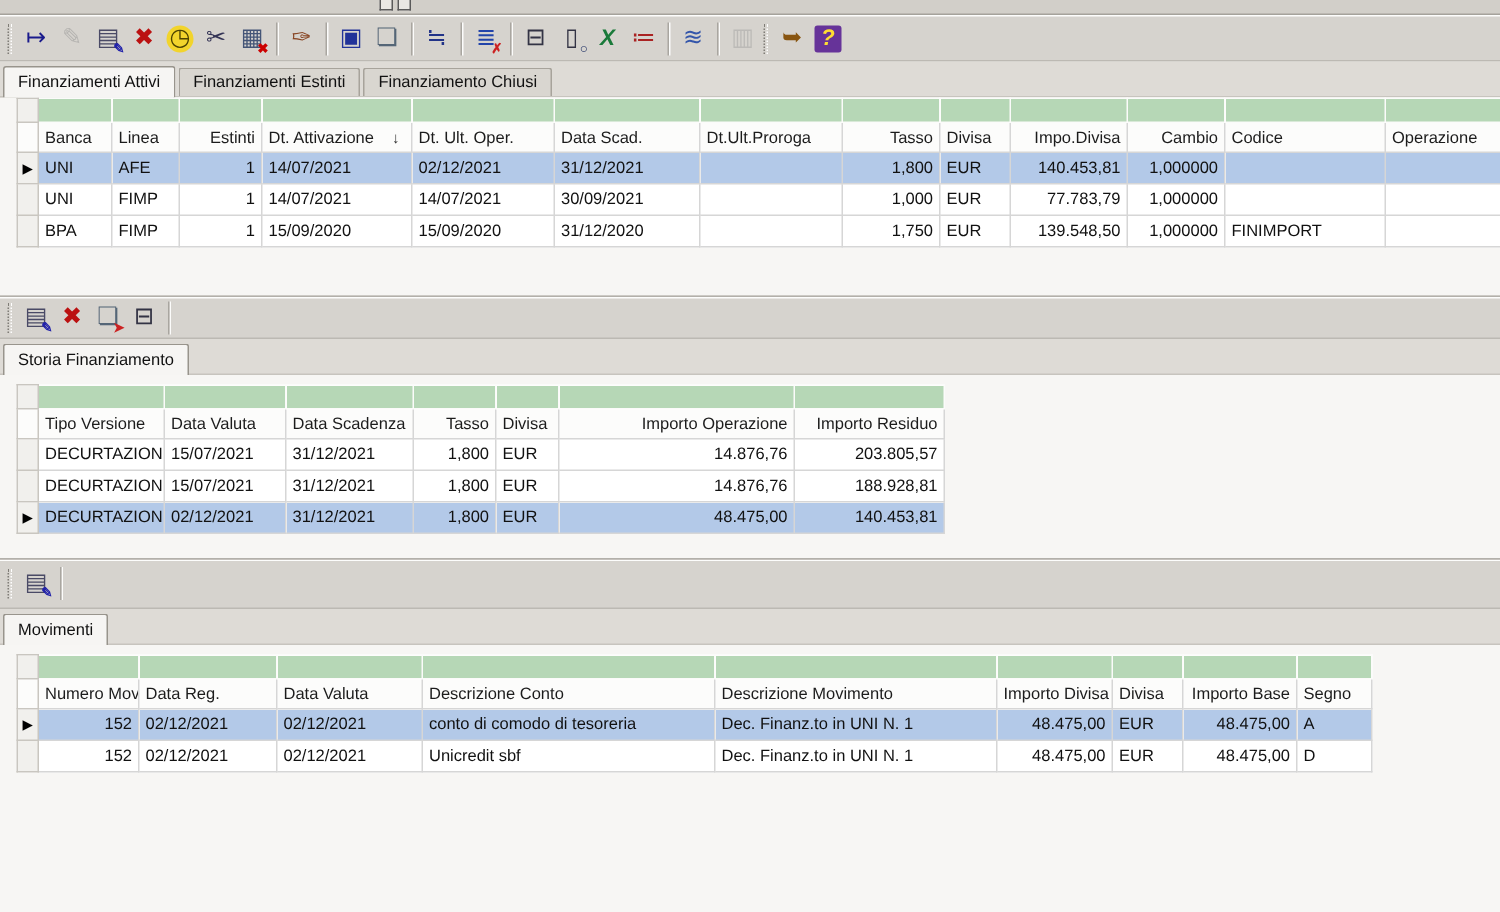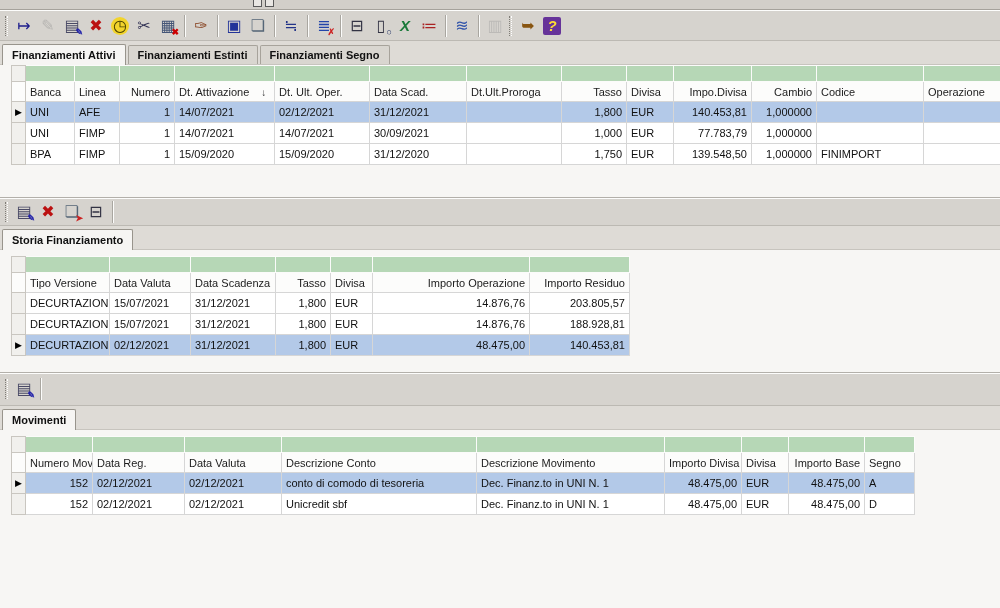--- a/index.html
+++ b/index.html
@@ -36,21 +36,21 @@
   }
   .tb-icon .g{display:inline-flex;align-items:center;justify-content:center;width:18px;height:18px;border-radius:2px;}
   .tb-icon .g.b{font-weight:bold;font-style:italic;font-size:15px;}
   .tb-icon .ov{position:absolute;right:1px;bottom:1px;font-size:9px;font-weight:bold;line-height:1;}
   .tb-icon.disabled{opacity:.42;}
   
   .tabstrip{height:24px;display:flex;align-items:flex-end;padding-left:2px;background:#dedbd6;border-bottom:1px solid #c7c4be;}
   .tab{
     display:inline-flex;align-items:center;padding:0 9px;height:19px;margin-right:2px;
     background:#d9d6d0;border:1px solid #a7a39b;border-bottom:none;border-radius:2px 2px 0 0;
-    white-space:nowrap;cursor:default;font-weight:bold;
+    white-space:nowrap;cursor:default;
   }
   .tab.active{background:#f6f5f3;height:21px;position:relative;top:1px;border-color:#98948c;}
   
   .gridwrap{background:transparent;}
   .gridwrap.g2{margin-top:6px;}
   .gridwrap.g3{margin-top:6px;}
   table.grid{border-collapse:collapse;table-layout:fixed;background:#fff;margin-left:11px;}
   table.grid td{
     height:21px;padding:0 4px;border:1px solid var(--gl);
     overflow:hidden;white-space:nowrap;background:#fff;
@@ -145,21 +145,21 @@
       <span class="g" style="color:#885511">➥</span>
     </span>
     <span class="tb-icon">
       <span class="g b" style="color:#ffdd33;background:#663399">?</span>
     </span>
   </div>
 
 <div class="tabstrip">
   <div class="tab active">Finanziamenti Attivi</div>
   <div class="tab">Finanziamenti Estinti</div>
-  <div class="tab">Finanziamenti Segno</div>
+  <div class="tab">Finanziamento Chiusi</div>
 </div>
 
 <div class="gridwrap g1">
     <table class="grid" style="width:1000px">
       <colgroup>
         <col style="width:14px">
         <col style="width:49px">
         <col style="width:45px">
         <col style="width:55px">
         <col style="width:100px">
@@ -187,21 +187,21 @@
           <td></td>
           <td></td>
           <td></td>
           <td></td>
           <td></td>
         </tr>
         <tr class="hdr">
           <td class="rs"></td>
           <td class="al-left">Banca</td>
           <td class="al-left">Linea</td>
-          <td class="al-right">Numero</td>
+          <td class="al-right">Estinti</td>
           <td class="al-left">Dt. Attivazione<span class="sort">↓</span></td>
           <td class="al-left">Dt. Ult. Oper.</td>
           <td class="al-left">Data Scad.</td>
           <td class="al-left">Dt.Ult.Proroga</td>
           <td class="al-right">Tasso</td>
           <td class="al-left">Divisa</td>
           <td class="al-right">Impo.Divisa</td>
           <td class="al-right">Cambio</td>
           <td class="al-left">Codice</td>
           <td class="al-left">Operazione</td>

